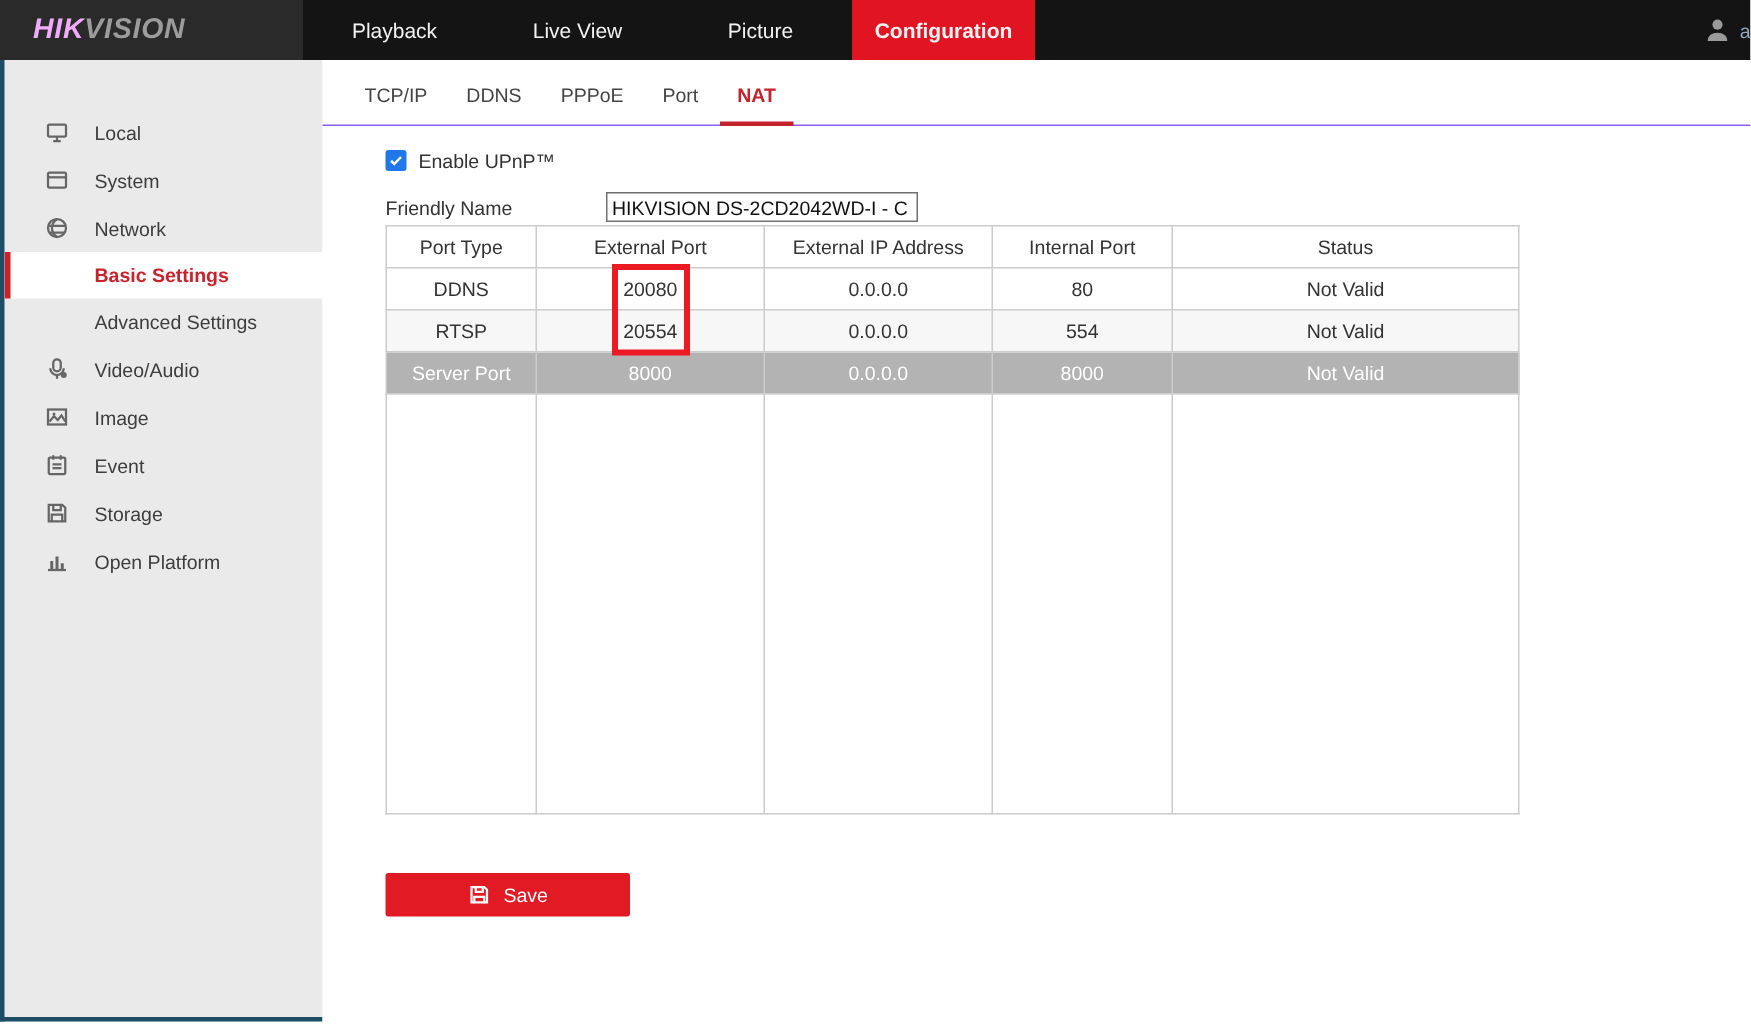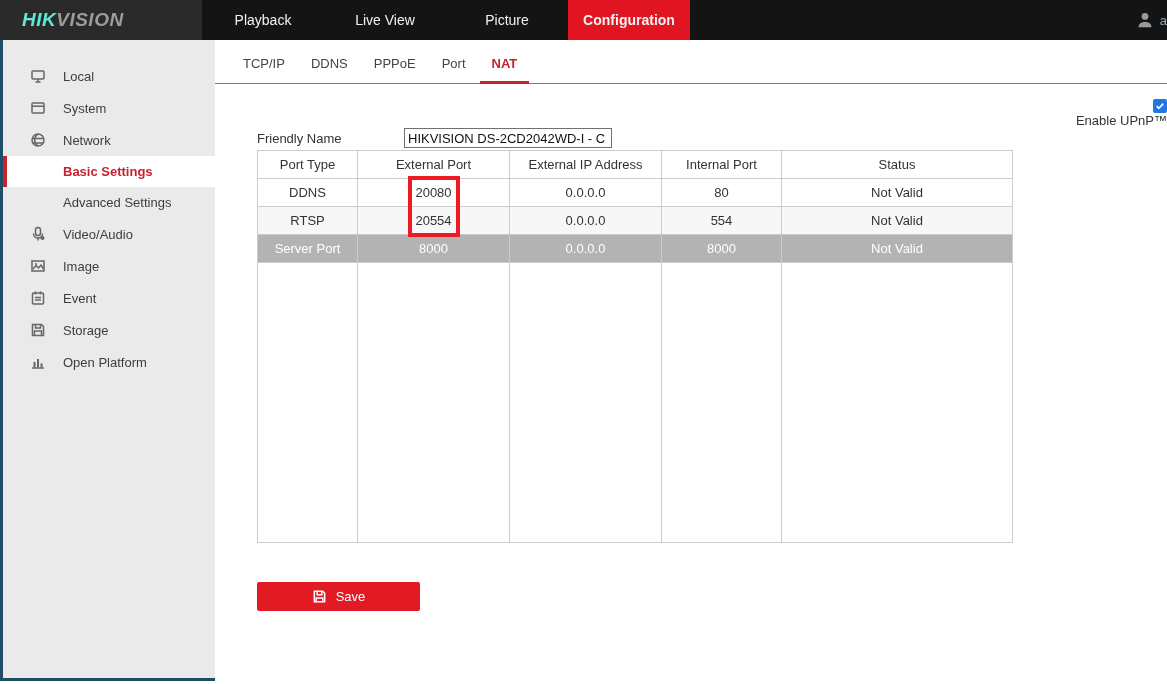--- a/index.html
+++ b/index.html
@@ -4,46 +4,46 @@
 <style>
   * { margin:0; padding:0; box-sizing:border-box; }
   html,body { width:1167px; height:684px; overflow:hidden; }
   body { font-family:"Liberation Sans", sans-serif; background:#fff; }
   #page { position:relative; width:1167px; height:684px; overflow:hidden; }
 
   
   .topbar { position:absolute; left:0; top:0; width:1167px; height:40px; background:#141414; display:flex; align-items:stretch; }
   .logo-area { width:202px; background:#2a2a2a; display:flex; align-items:center; padding-left:22px; flex:none; }
   .logo { font-style:italic; font-weight:bold; font-size:19px; letter-spacing:.5px; white-space:nowrap; }
-  .logo .p1 { color:#5eead4; }
+  .logo .p1 { color:#f0abfc; }
   .logo .p2 { color:#9c9c9c; }
   .nav-item { width:122px; flex:none; display:flex; align-items:center; justify-content:center; color:#f2f2f2; font-size:14px; cursor:pointer; }
   .nav-item.active { background:#e11422; font-weight:bold; }
   .topbar-spacer { flex:1; }
   .user-area { display:flex; align-items:center; flex:none; color:#8fa8bc; font-size:13px; padding-right:0; }
   .user-area svg { margin-right:6px; }
 
   
-  .sidebar { position:absolute; left:0; top:40px; width:215px; height:641px; background:#eaeaeb; border-left:3px solid #1d4e66; border-bottom:3px solid #1d4e66; padding-top:20px; }
+  .sidebar { position:absolute; left:0; top:40px; width:215px; height:641px; background:#eaeaeb; border-left:3px solid #1d4e66; border-bottom:3px solid #1d4e66; padding-top:32px; }
   .sb-item { height:32px; display:flex; align-items:center; border-left:4px solid transparent; cursor:pointer; color:#3d3d3d; font-size:13px; }
   .sb-icon { width:16px; height:16px; margin-left:23px; flex:none; display:flex; align-items:center; }
   .sb-label { margin-left:17px; white-space:nowrap; }
   .sb-item.sub { height:31px; }
   .sb-item.sub .sb-label { margin-left:56px; }
   .sb-item.active { background:#fff; border-left-color:#c8232c; }
   .sb-item.active .sb-label { color:#c8232c; font-weight:bold; }
 
   
   .content { position:absolute; left:215px; top:40px; width:952px; height:644px; background:#fff; }
   .tabs { height:44px; border-bottom:1px solid #8b5cf6; padding-left:16px; display:flex; }
   .tab { height:44px; line-height:48px; padding:0 12px; margin-right:2px; font-size:13px; color:#444; border-bottom:3px solid transparent; cursor:pointer; }
   .tab.active { color:#c3232b; font-weight:bold; border-bottom-color:#c3232b; }
 
   .form-area { position:relative; padding-left:42px; }
-  .row-checkbox { margin-top:15px; display:flex; align-items:flex-end; height:16px;flex-direction:column; }
+  .row-checkbox { margin-top:15px; display:flex; align-items:center; height:16px; }
   .checkbox { width:14px; height:14px; border-radius:2px; background:#2077e8; display:flex; align-items:center; justify-content:center; cursor:pointer; flex:none; }
   .row-checkbox .lbl { margin-left:8px; font-size:13px; color:#333; }
 
   .row-fname { margin-top:13px; display:flex; align-items:center; height:20px; }
   .fname-label { width:147px; font-size:13px; color:#333; flex:none; }
   .fname-input { width:208px; height:20px; border:1px solid #707070; font-size:13px; font-family:"Liberation Sans",sans-serif; padding:0 3px; color:#111; background:#fff; }
 
   .mode-row { position:relative; margin-top:16px; width:755px; height:30px; background:#f3f3f3; }
   .mode-label { position:absolute; left:14px; top:0; height:30px; line-height:30px; font-size:13px; font-weight:bold; color:#222; }
   .mode-select { position:absolute; left:164px; top:4px; width:204px; height:23px; border:2px solid #1a1a1a; background:#fff; display:flex; align-items:center; font-size:13px; color:#111; padding-left:5px; cursor:pointer; }

